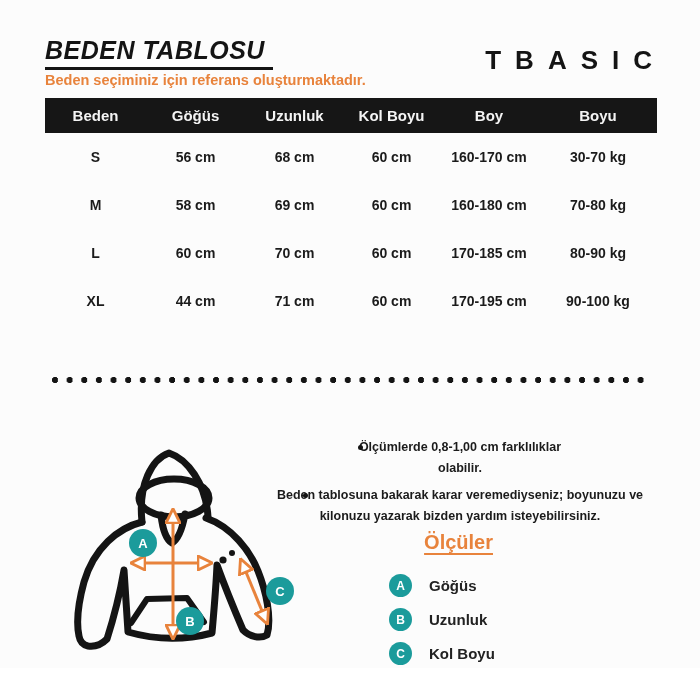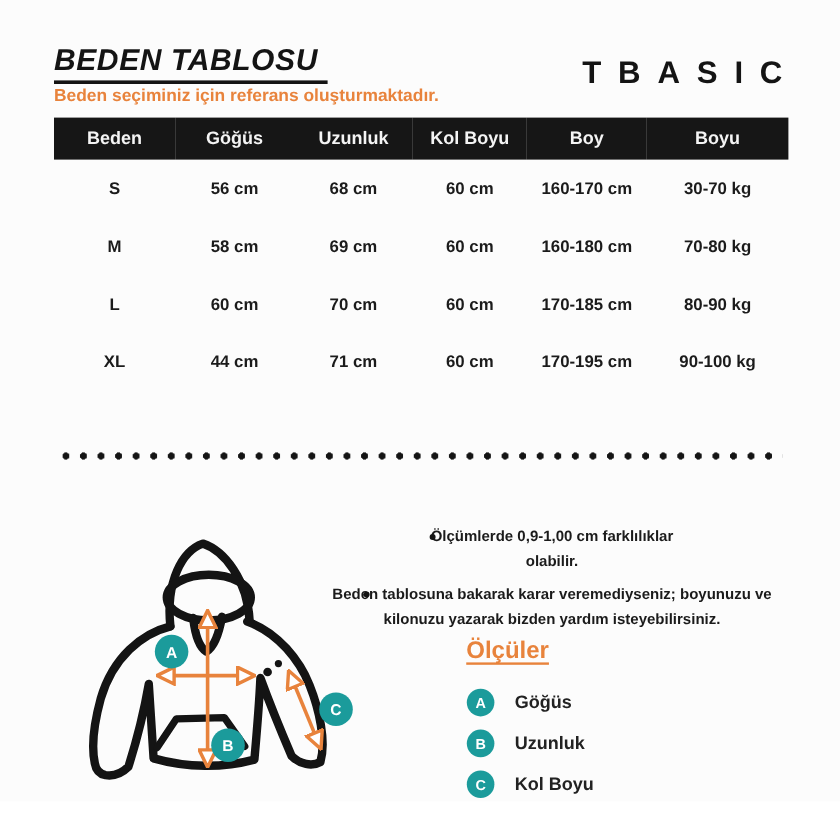--- a/index.html
+++ b/index.html
@@ -24,21 +24,21 @@
   .uyari{position:absolute;left:300px;top:404px;width:310px;text-align:center;font-size:14px;font-weight:bold;
     text-decoration:underline;text-underline-offset:3px;}
   ul.notice-list{position:absolute;left:270px;top:437px;width:380px;margin:0;padding:0;list-style:none;}
   .notice-list li{position:relative;text-align:center;margin-bottom:7px;}
   .ndot{position:absolute;width:5px;height:5px;border-radius:50%;background:#141414;top:8px;}
   .notice-list li:nth-child(1) .ndot{left:88px;}
   .notice-list li:nth-child(2) .ndot{left:33px;}
   .ntxt{display:inline-block;font-size:12.5px;font-weight:bold;color:#1b1b1b;line-height:1.65;}
   .notice-list li:nth-child(1) .ntxt{max-width:215px;}
   .notice-list li:nth-child(2) .ntxt{max-width:375px;}
-  .olculer{position:absolute;left:353px;top:531px;width:140px;text-align:center;font-size:20px;font-weight:bold;
+  .olculer{position:absolute;left:353px;top:531px;width:140px;text-align:right;font-size:20px;font-weight:bold;
     text-decoration:underline;text-underline-offset:4px;}
   .legend{position:absolute;left:389px;top:574px;display:flex;flex-direction:column;gap:11px;}
   .legend-row{display:flex;align-items:center;gap:17px;}
   .badge{width:23px;height:23px;border-radius:50%;color:#fff;font-size:12px;font-weight:bold;
     display:flex;align-items:center;justify-content:center;flex:0 0 auto;}
   .legend-label{font-size:15px;font-weight:bold;color:#222;}
   .hoodie-svg{position:absolute;left:66px;top:430px;}
   .hoodie-svg text{font-family:"Liberation Sans",sans-serif;font-weight:bold;}
   .accent{}
 </style>
@@ -143,21 +143,21 @@
       <circle cx="77" cy="113" r="14" fill="#1B9B9B"></circle>
       <text x="77" y="118" text-anchor="middle" font-size="13" fill="#ffffff">A</text>
       <circle cx="124" cy="191" r="14" fill="#1B9B9B"></circle>
       <text x="124" y="196" text-anchor="middle" font-size="13" fill="#ffffff">B</text>
       <circle cx="214" cy="161" r="14" fill="#1B9B9B"></circle>
       <text x="214" y="166" text-anchor="middle" font-size="13" fill="#ffffff">C</text>
     </g>
   </svg>
 
   <ul class="notice-list">
-      <li><span class="ndot"></span><span class="ntxt">Ölçümlerde 0,9-1,00 cm farklılıklar olabilir.</span></li>
+      <li><span class="ndot"></span><span class="ntxt">Ölçümlerde 0,8-1,00 cm farklılıklar olabilir.</span></li>
       <li><span class="ndot"></span><span class="ntxt">Beden tablosuna bakarak karar veremediyseniz; boyunuzu ve kilonuzu yazarak bizden yardım isteyebilirsiniz.</span></li>
     </ul>
 
   <div class="olculer accent" style="color: rgb(232, 131, 60);">Ölçüler</div>
   <div class="legend">
       <div class="legend-row">
         <span class="badge" style="background: rgb(27, 155, 155);">A</span>
         <span class="legend-label">Göğüs</span>
       </div>
       <div class="legend-row">

